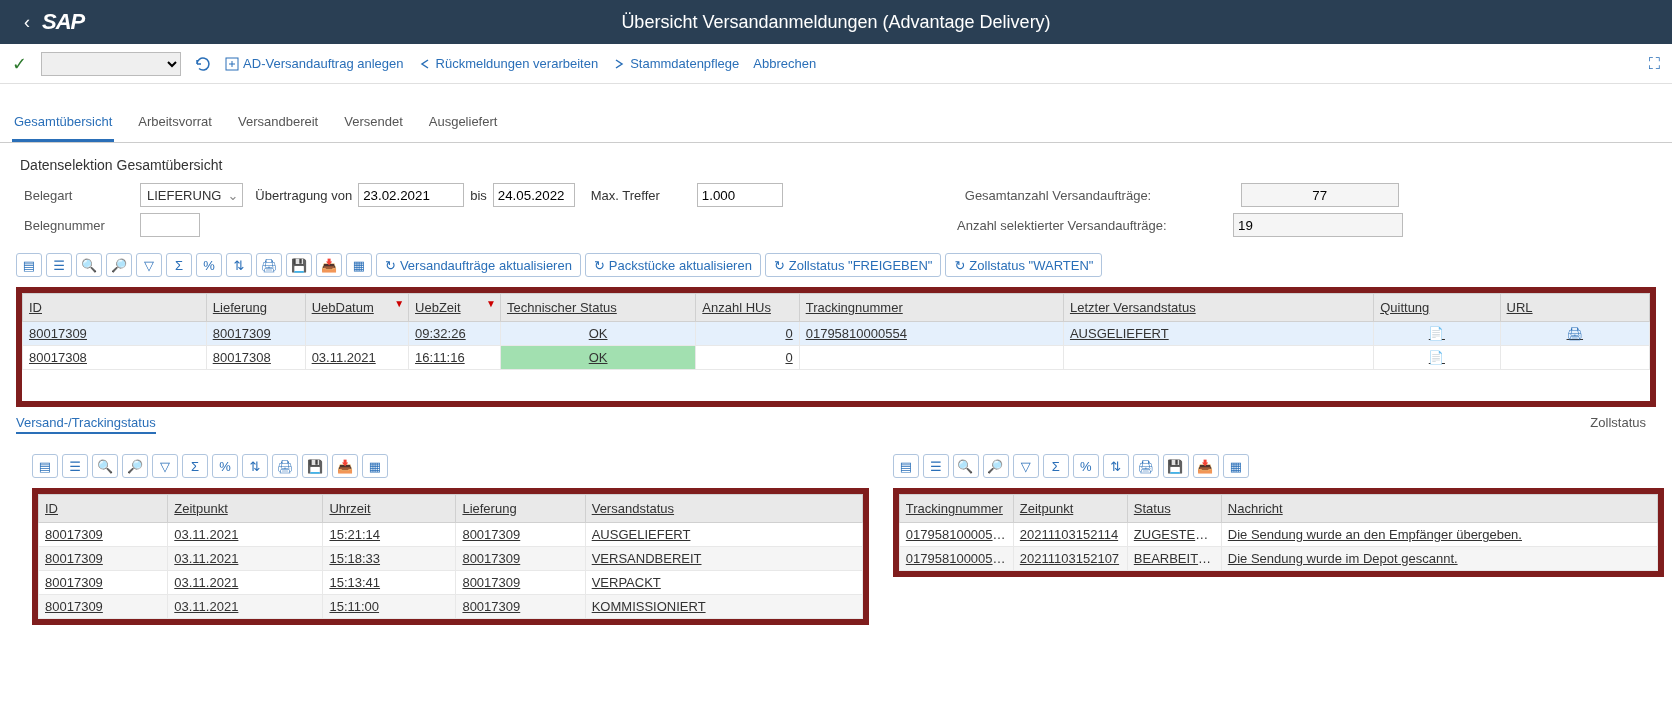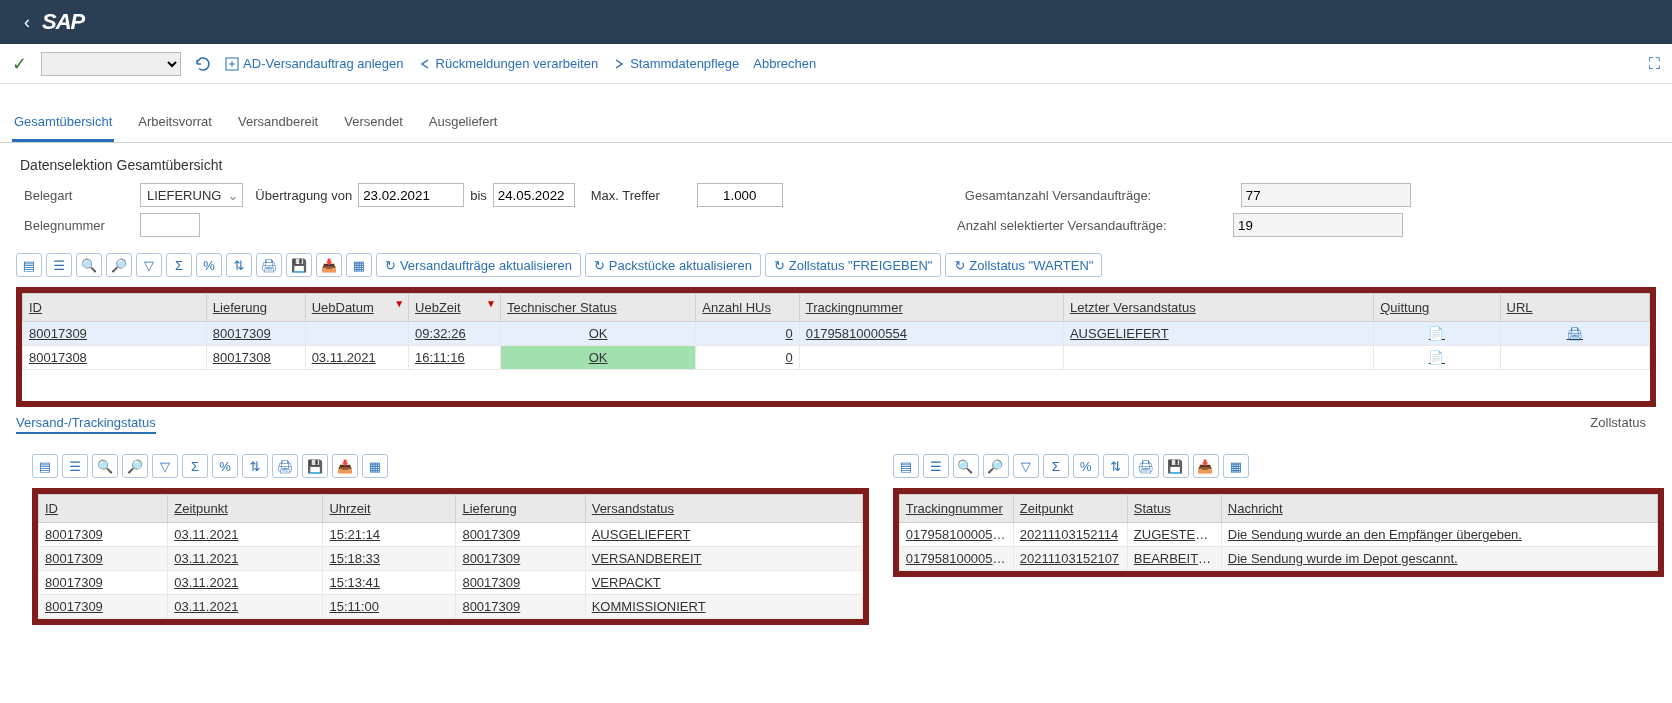--- a/index.html
+++ b/index.html
@@ -48,20 +48,21 @@
   .panel-right { width:47%; }
   .quittung-icon { color:#2a6fb8;}
   .url-icon { color:#2a6fb8;}
 </style>
 </head>
 <body>
 
 <div class="header-bar">
   <span class="back-btn">‹</span>
   <span class="sap-logo">SAP</span>
+  <span class="header-title">Übersicht Versandanmeldungen (Advantage Delivery)</span>
 </div>
 
 <div class="toolbar">
   <span class="tb-check">✓</span>
   <select class="tb-select"></select>
   <span class="tb-link">
     <svg width="16" height="16" viewBox="0 0 16 16">
         <path fill="none" stroke="#2a6fb8" stroke-width="1.5" d="M2 8a6 6 0 1 1 2 4.5M2 8v-4M2 8h4"></path>
       </svg>
   </span>
@@ -104,24 +105,24 @@
     <span class="fld-label">Belegart</span>
     <span style="display:inline-flex;align-items:center;border:1px solid #bbb;height:24px;padding:0 4px 0 6px;">
       <span>LIEFERUNG</span>
       <span style="margin-left:6px;color:#888;">⌄</span>
     </span>
     <span style="margin-left:6px;">Übertragung von</span>
     <input class="fld-input" style="width: 106px;" value="23.02.2021">
     <span>bis</span>
     <input class="fld-input" style="width: 82px;" value="24.05.2022">
     <span style="margin-left:10px;width:100px;">Max. Treffer</span>
-    <input class="fld-input" style="width: 86px; text-align: center;" value="1.000">
+    <input class="fld-input" style="width: 86px; text-align: left;" value="1.000">
     <span style="width:170px;"></span>
     <span class="fld-label-wide">Gesamtanzahl Versandaufträge:</span>
-    <input class="fld-input ro" style="width: 170px;" readonly="" value="77">
+    <input class="fld-input ro" style="width: 158px; text-align: center;" readonly="" value="77">
   </div>
   <div class="filter-row">
     <span class="fld-label">Belegnummer</span>
     <input class="fld-input" style="width: 60px;" value="">
     <span style="width:745px;"></span>
     <span class="fld-label-wide">Anzahl selektierter Versandaufträge:</span>
     <input class="fld-input ro" style="width: 170px;" readonly="" value="19">
   </div>
 </div>
 

